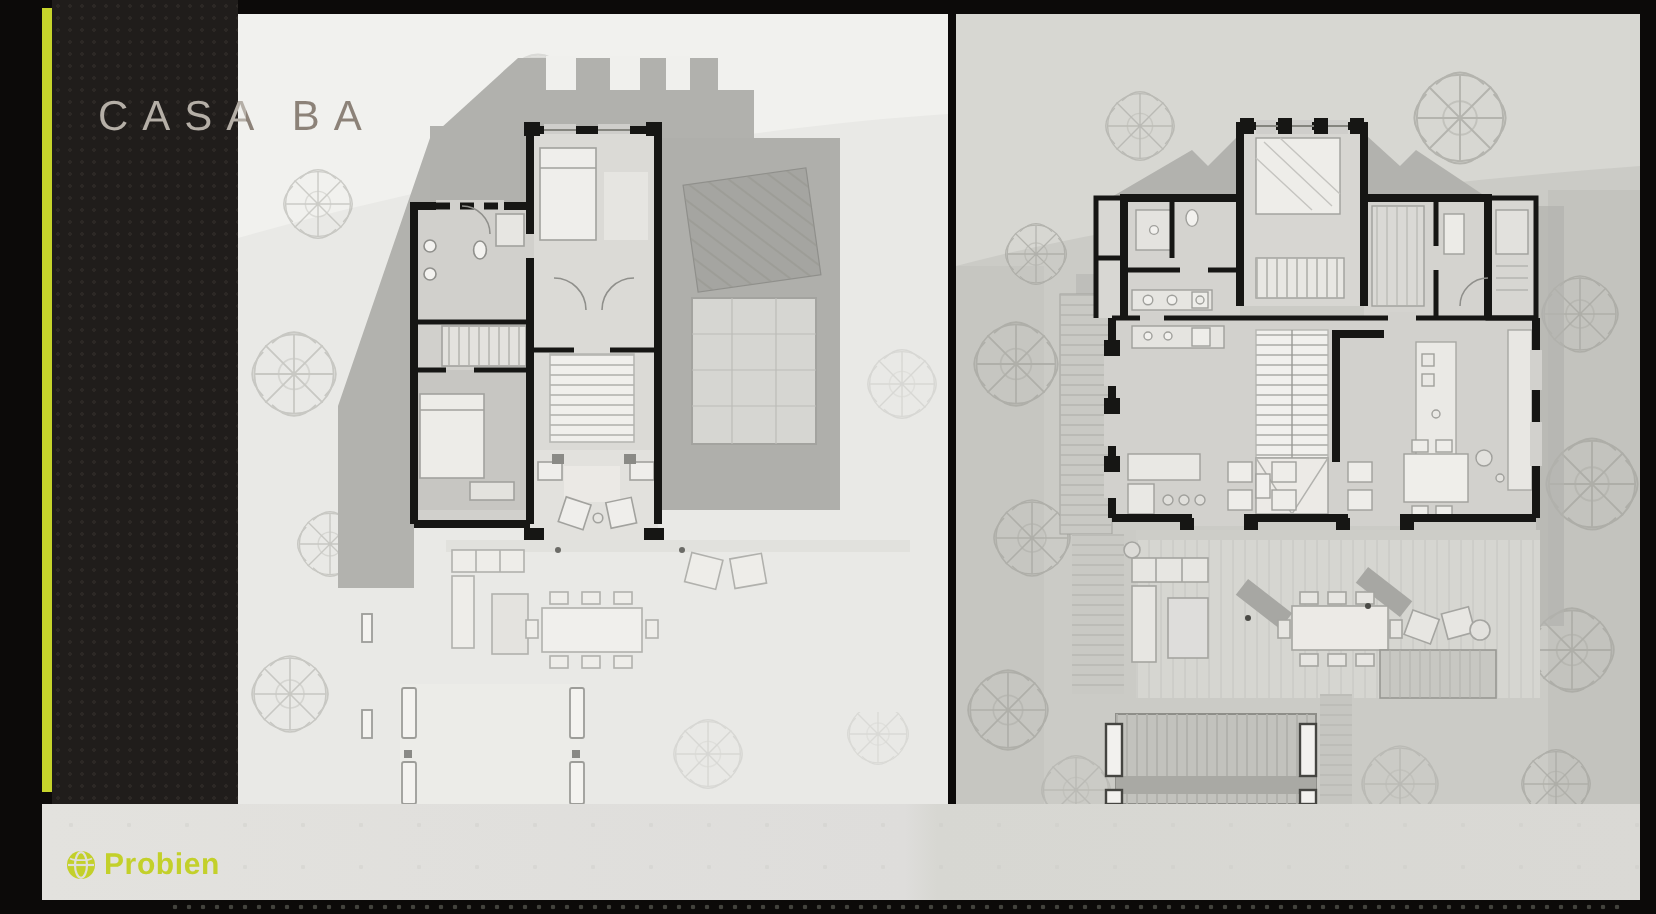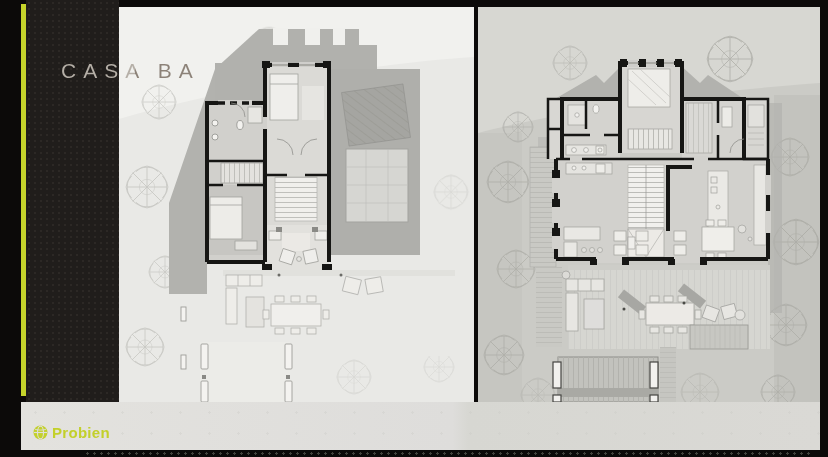--- a/index.html
+++ b/index.html
@@ -9,21 +9,21 @@
   .accent-stripe{position:absolute;left:21px;top:4px;width:5px;height:392px;background:#c6d42b;}
 
   .dark-block{position:absolute;left:26px;top:0;width:93px;height:402px;background:#201d1b;
     background-image:radial-gradient(circle,#2c2825 0.8px,transparent 1px);background-size:6px 6px;}
 
   .panel{position:absolute;top:7px;overflow:hidden;}
   .panel.left{left:119px;width:355px;height:395px;background:#e9e9e6;}
   .panel.right{left:478px;width:342px;height:395px;background:#cbcbc6;}
   .panel svg{display:block;}
 
-  .page-title{position:absolute;left:45px;top:43px;margin:16px;font-size:21px;font-weight:400;
+  .page-title{position:absolute;left:45px;top:43px;margin:4px;font-size:21px;font-weight:400;
     letter-spacing:7px;white-space:nowrap;
     background:linear-gradient(90deg,#b5afa7 0,#b5afa7 74px,#8c8278 74px);
     -webkit-background-clip:text;background-clip:text;color:transparent;}
 
   .footer-bar{position:absolute;left:21px;top:402px;width:799px;height:48px;
     background:linear-gradient(90deg,#e3e2de 0%,#dedddb 54%,#d7d7d2 56%,#dad9d5 100%);
     background-blend-mode:normal;}
   .footer-bar::after{content:"";position:absolute;inset:0;
     background-image:radial-gradient(circle,#c9c9c4 1px,transparent 1.2px);
     background-size:29px 21px;opacity:.35;}

